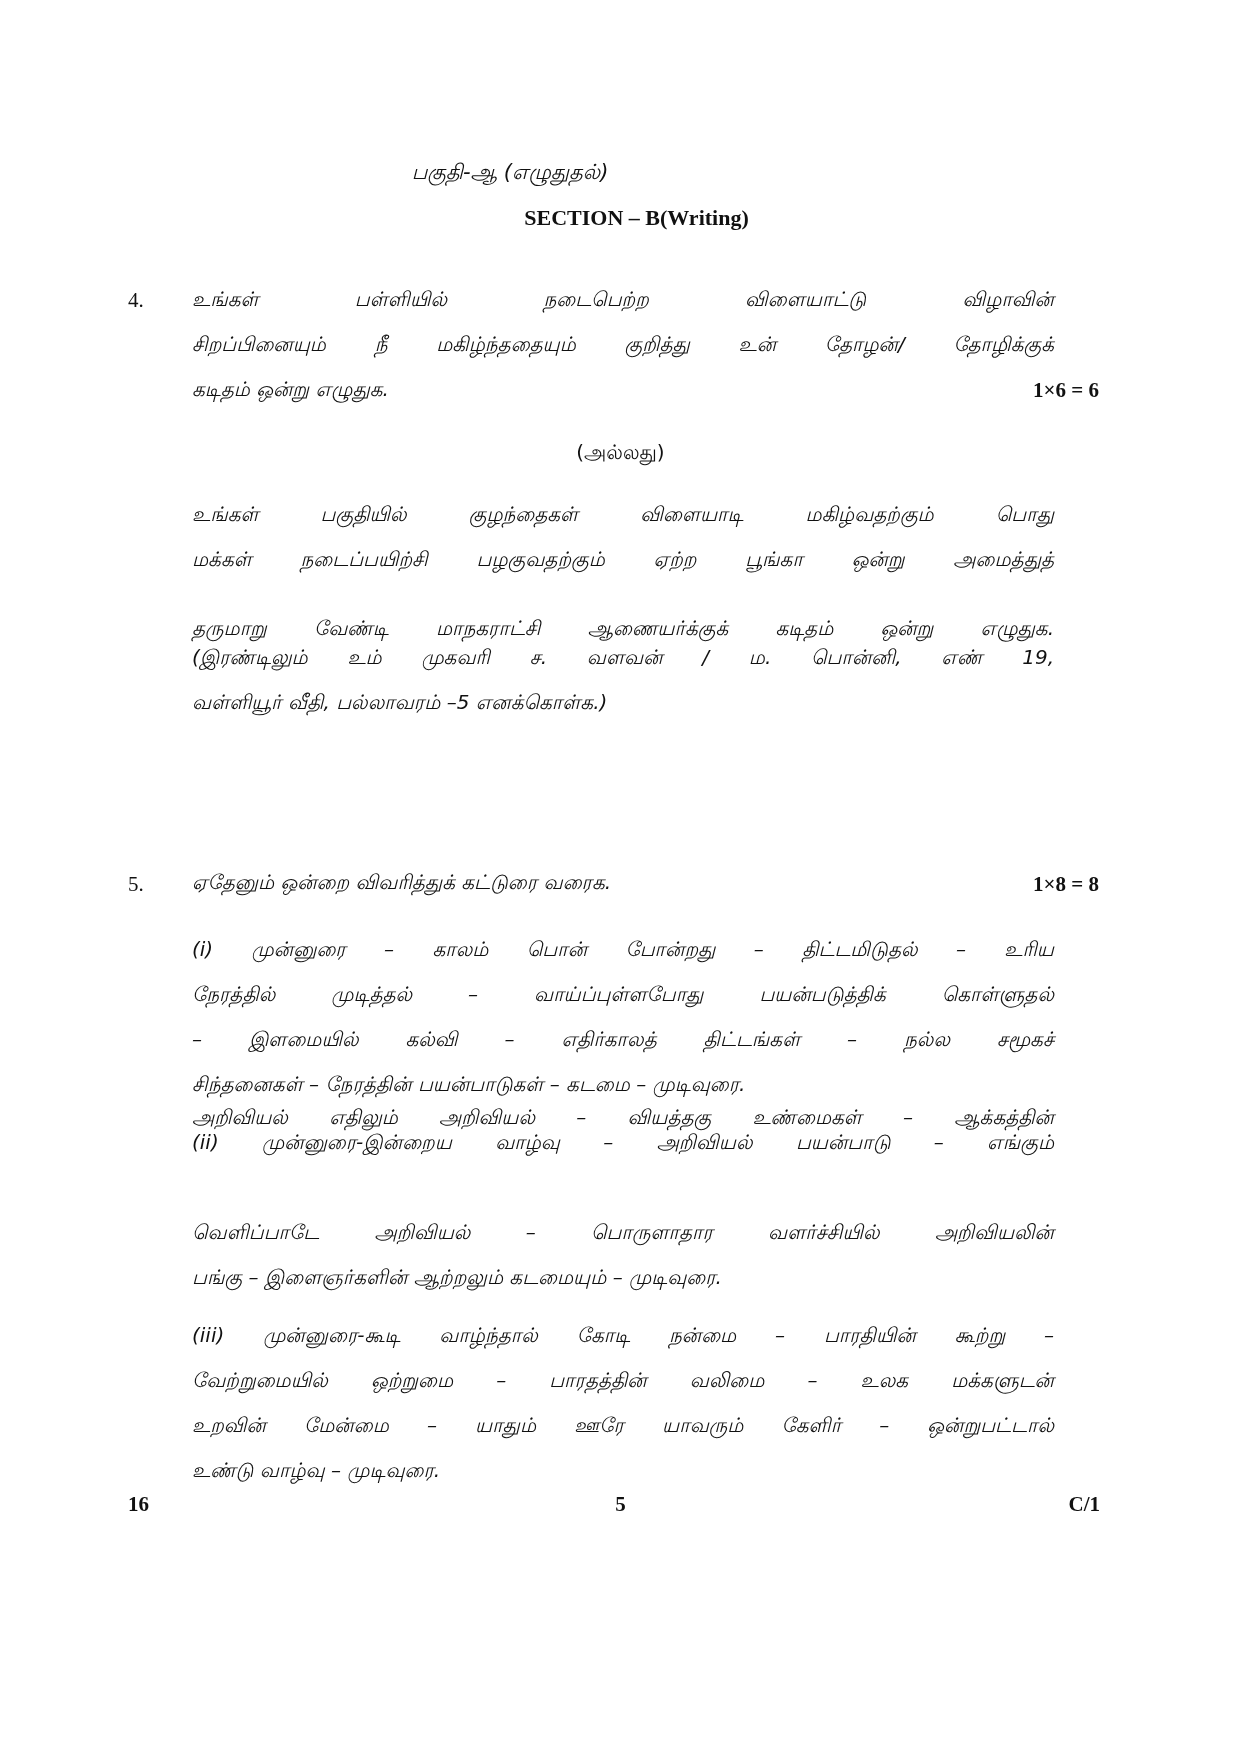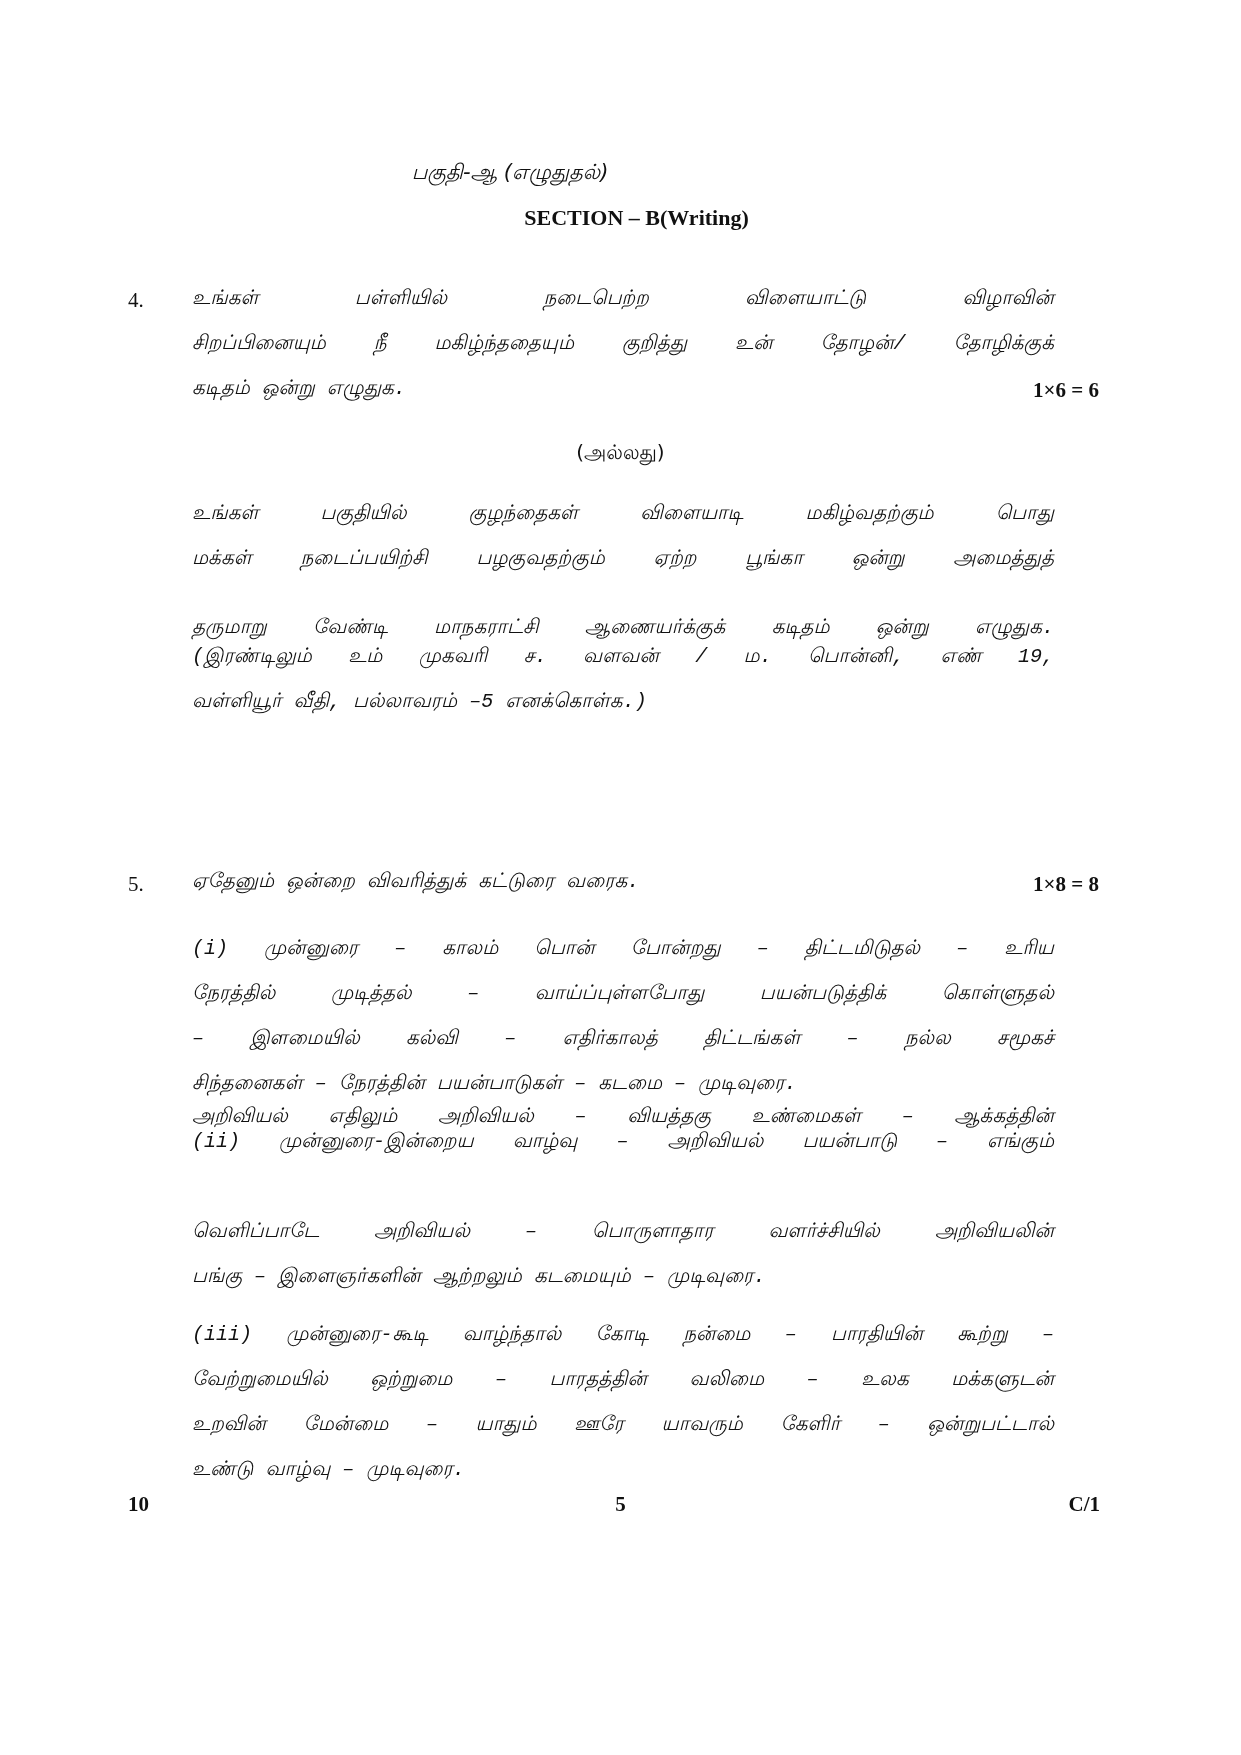--- a/index.html
+++ b/index.html
@@ -4,21 +4,21 @@
 <style>
   html, body { margin: 0; padding: 0; background: #ffffff; }
   body {
     width: 1241px; height: 1755px; position: relative; overflow: hidden;
     color: #111; font-family: "DejaVu Sans", "Liberation Sans", sans-serif;
   }
   .abs { position: absolute; white-space: nowrap; }
   .heading-ta { left: 0; width: 1020px; text-align: center; top: 160px; font-size: 21px; font-style: italic; }
   .heading-en { left: 0; width: 1241px; text-align: center; top: 205px; font-size: 22px; font-weight: bold; font-family: "Liberation Serif", "DejaVu Serif", serif; padding-left: 16px; }
   .qnum { left: 128px; font-size: 21px; font-family: "Liberation Serif", "DejaVu Serif", serif; }
-  .line { left: 192px; width: 862px; font-size: 20px; font-style: italic; font-family: Liberation Mono, monospace; }
+  .line { left: 192px; width: 862px; font-size: 20px; font-style: italic; }
   .justify { text-align: justify; text-align-last: justify; }
   .marks { right: 142px; font-size: 21px; font-weight: bold; font-family: "Liberation Serif", "DejaVu Serif", serif; margin-left: 8px; }
   .or { left: 0; width: 1241px; text-align: center; font-size: 20px; }
   .footer { top: 1492px; font-size: 21px; font-weight: bold; font-family: "Liberation Serif", "DejaVu Serif", serif; }
 </style>
 </head>
 <body>
 
 <div class="abs heading-ta">பகுதி-ஆ (எழுதுதல்)</div>
 <div class="abs heading-en">SECTION – B(Writing)</div>
@@ -69,15 +69,15 @@
     <div class="abs line justify" style="top:1323px">
       <span>(iii)</span>
       <span>முன்னுரை-கூடி வாழ்ந்தால் கோடி நன்மை – பாரதியின் கூற்று –</span>
     </div>
     <div class="abs line justify" style="top:1368px">வேற்றுமையில் ஒற்றுமை – பாரதத்தின் வலிமை – உலக மக்களுடன்</div>
     <div class="abs line justify" style="top:1413px">உறவின் மேன்மை – யாதும் ஊரே யாவரும் கேளிர் – ஒன்றுபட்டால்</div>
     <div class="abs line" style="top:1458px">உண்டு வாழ்வு – முடிவுரை.</div>
   </div>
 </div>
 
-<div class="abs footer" style="left:128px">10</div>
+<div class="abs footer" style="left:128px">16</div>
 <div class="abs footer" style="left:0;width:1241px;text-align:center">5</div>
 <div class="abs footer" style="right:141px">C/1</div>
 
 </body></html>

